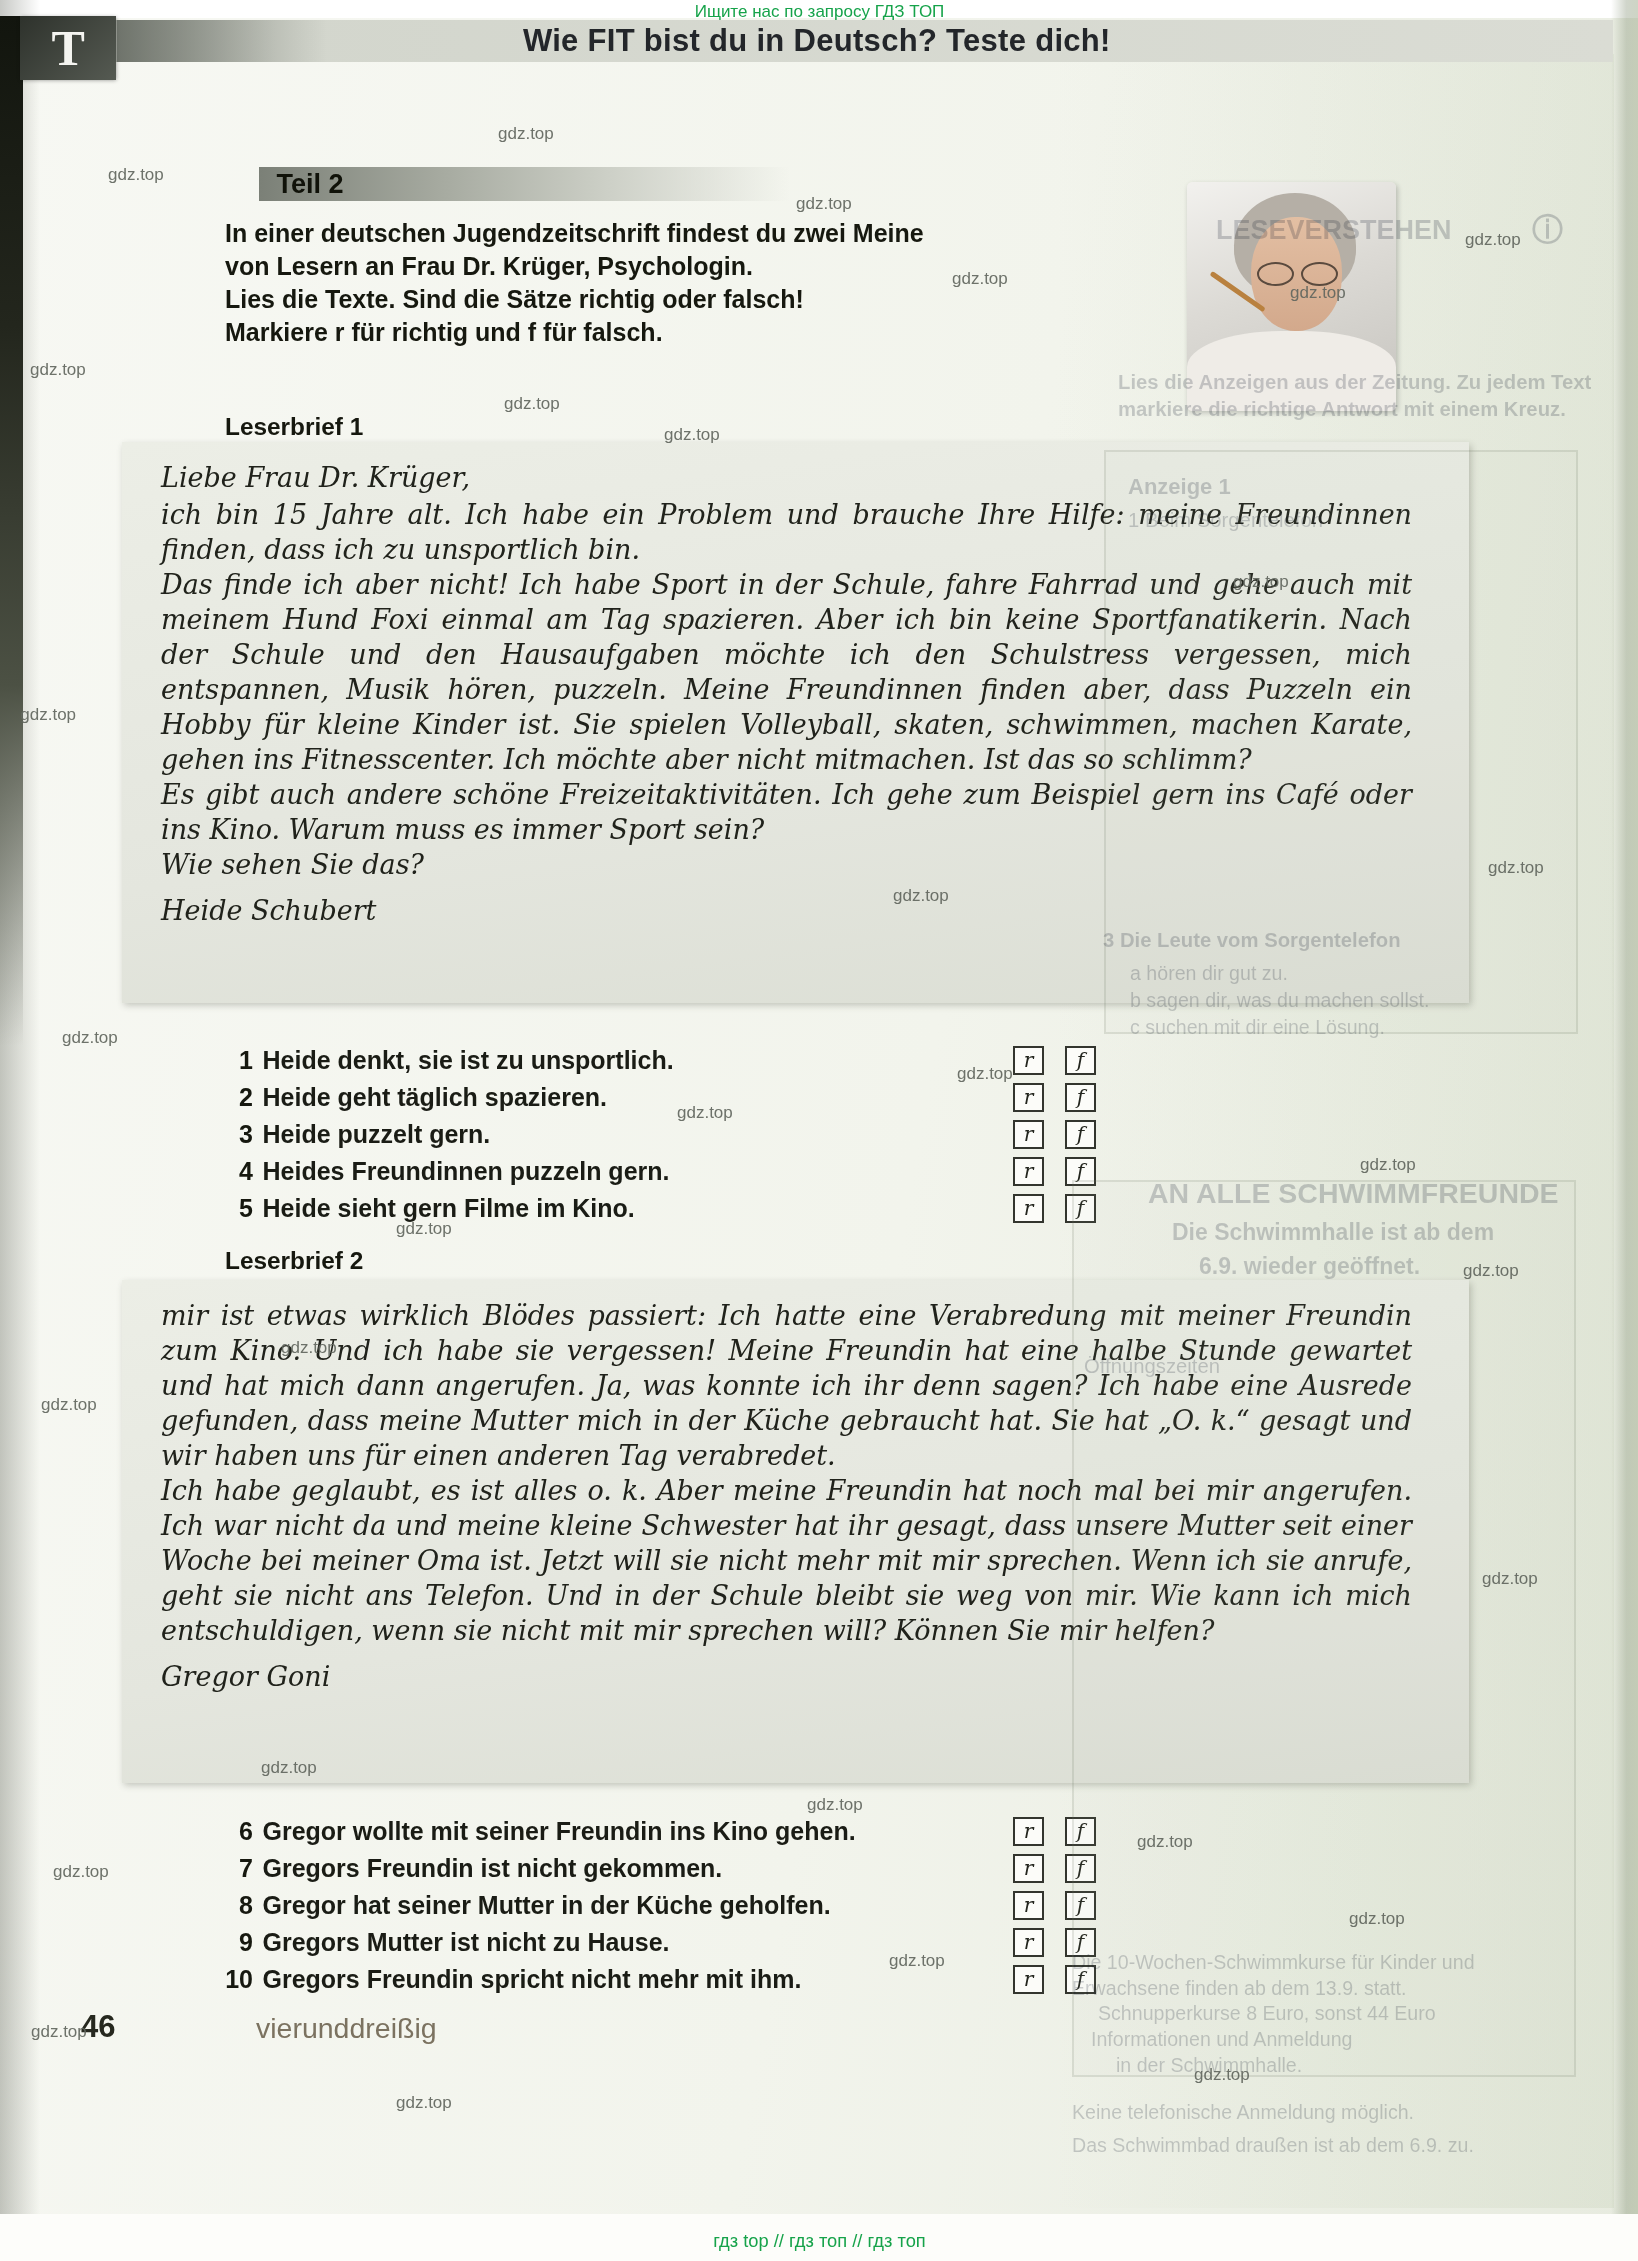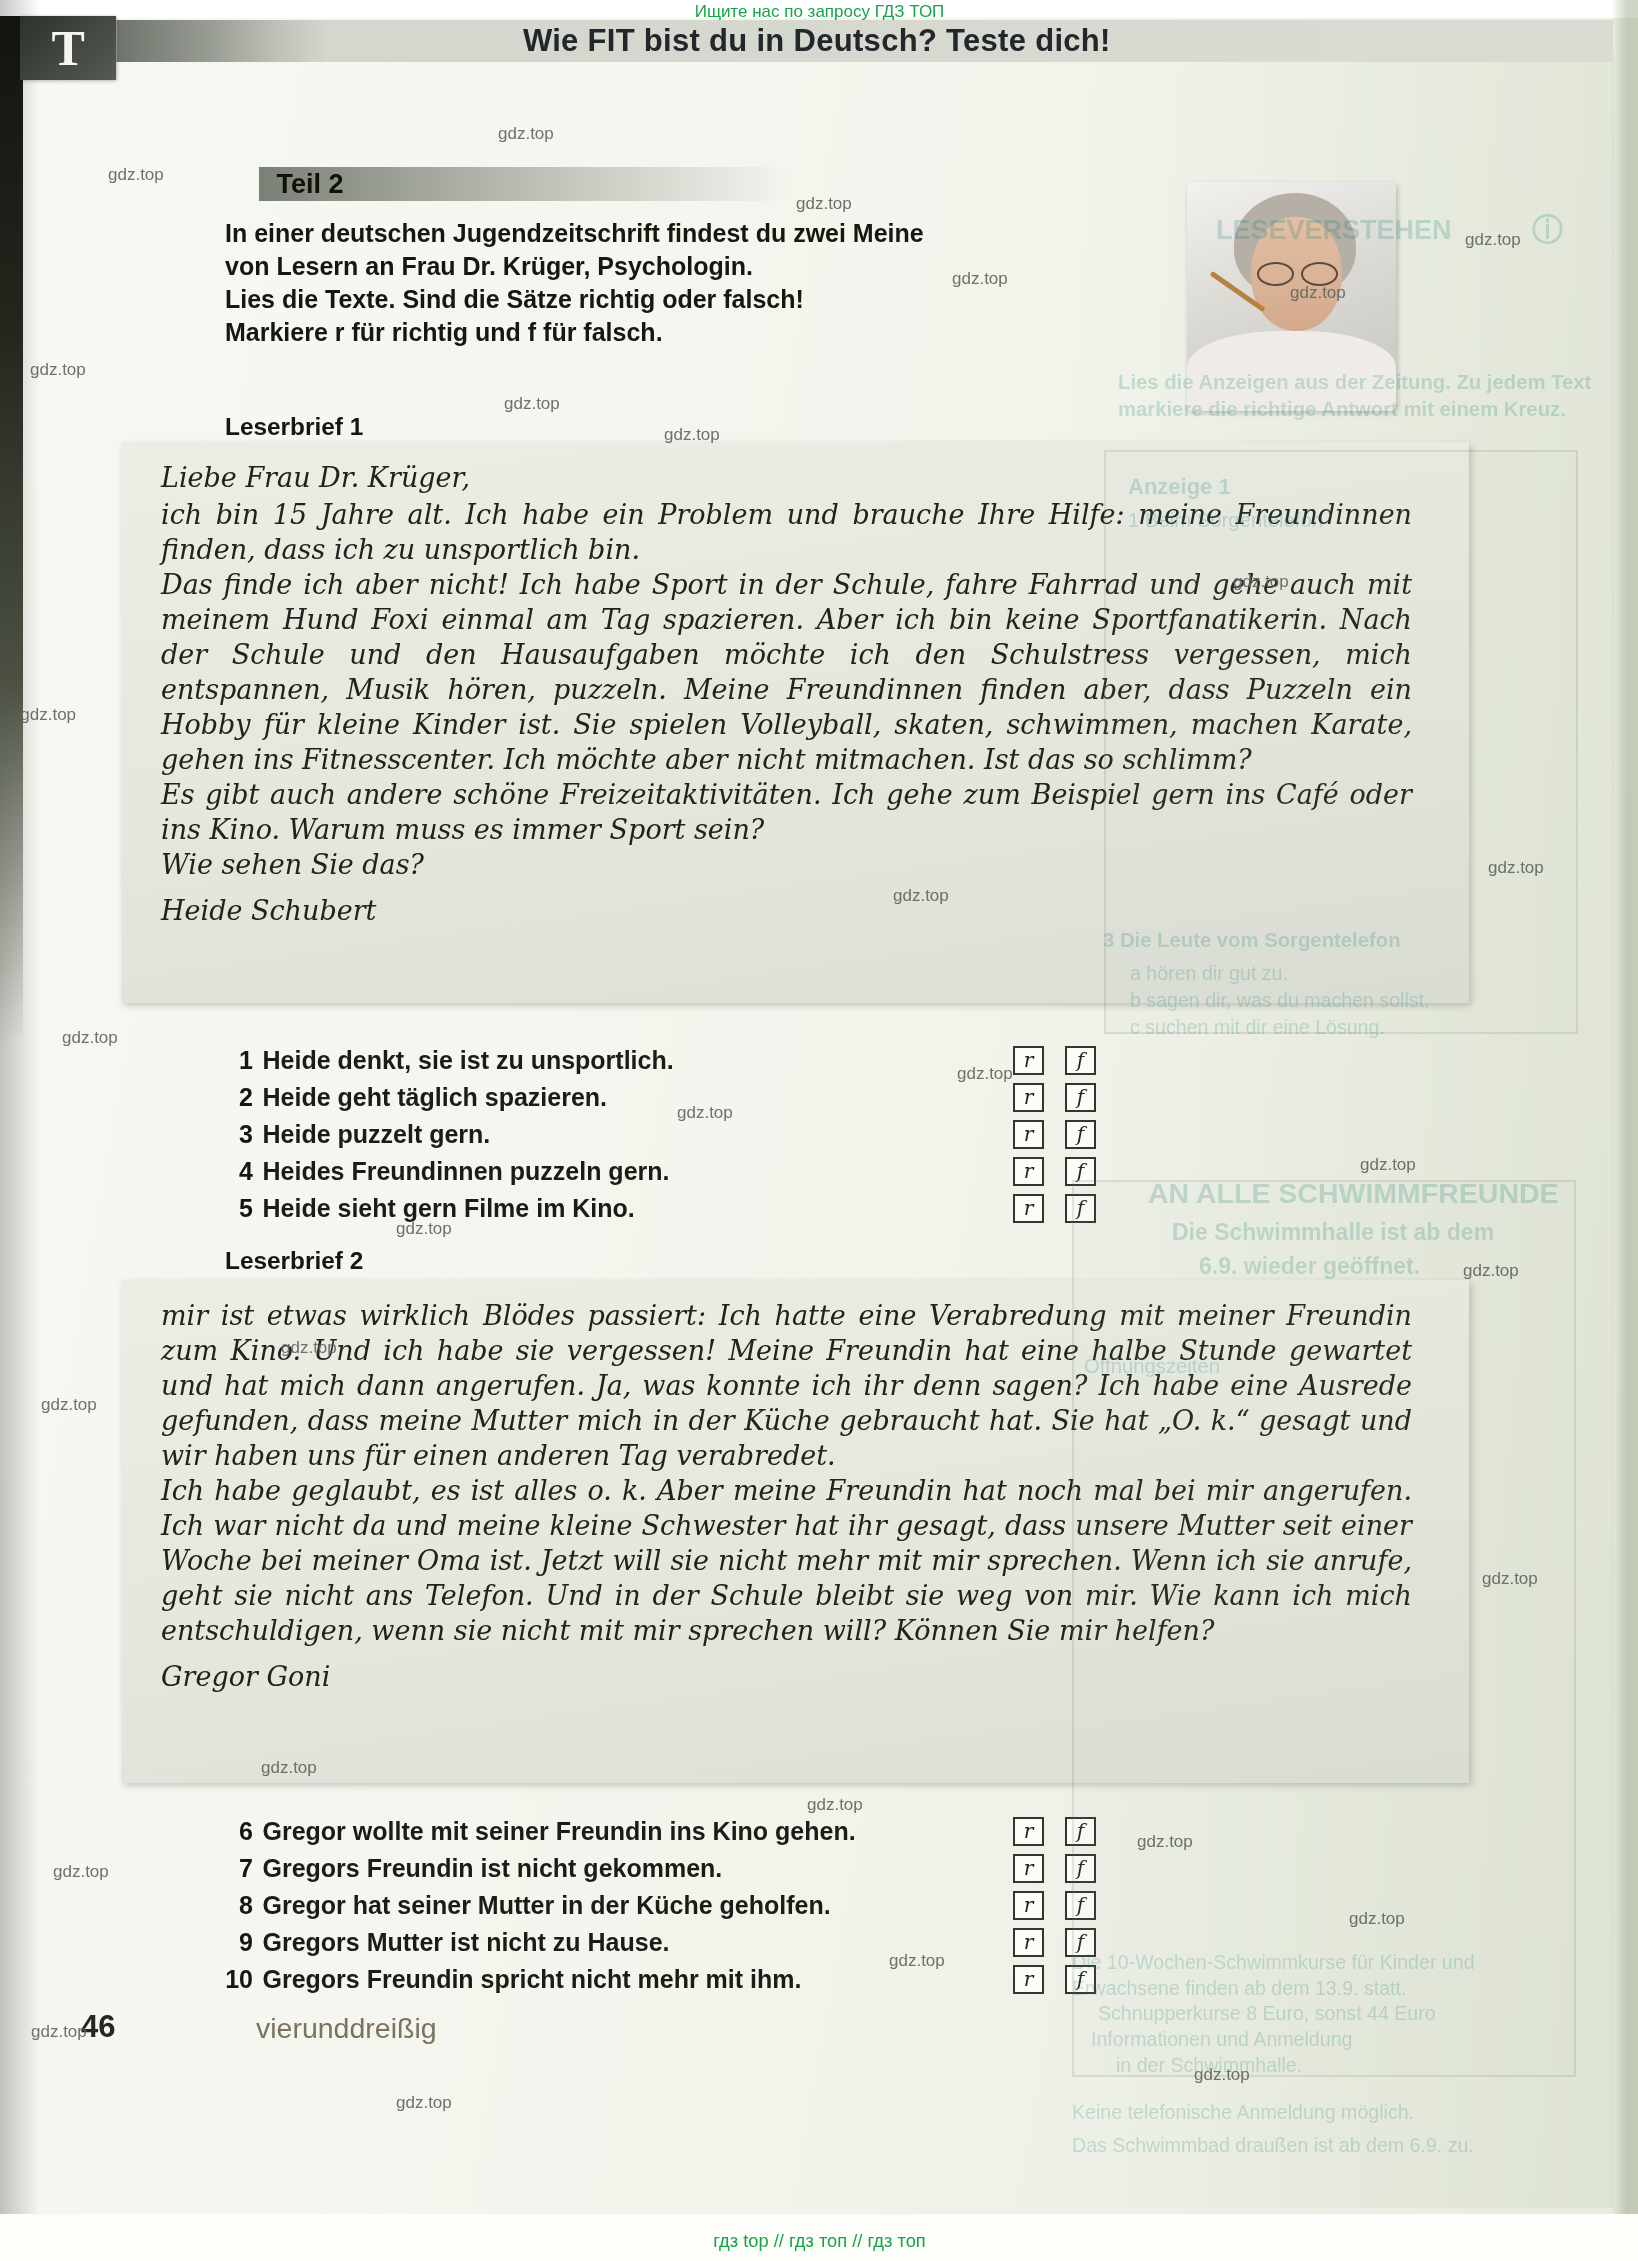--- a/index.html
+++ b/index.html
@@ -89,21 +89,21 @@
   .q-box { position: absolute; top: 4.1px; width: 31px; height: 28.5px;
     border: 2px solid #33352e; background: #fcfcf9;
     display: flex; align-items: center; justify-content: center;
     font-family: "DejaVu Serif", serif; font-style: italic; font-size: 20.3px; color: #23251e; }
   .q-box.r { left: 803px; } .q-box.f { left: 855px; }
 
   .footer-num { position: absolute; left: 81px; top: 2009px; font-size: 31px; font-weight: bold; color: #26281f; z-index: 5; }
   .footer-word { position: absolute; left: 256px; top: 2012px; font-size: 28.5px; font-weight: normal; color: #7b7260; z-index: 5; }
 
   .wm { position: absolute; font-size: 17px; color: #62675f; opacity: 0.92; z-index: 9; white-space: nowrap; }
-  .bleed { position: absolute; color: #0f766e; opacity: 0.20; z-index: 8;
+  .bleed { position: absolute; color: #0f172a; opacity: 0.20; z-index: 8;
     filter: blur(0.4px); white-space: nowrap; }
   .bleed.bold { font-weight: bold; }
   .bleed-box { position: absolute; border: 2px solid rgba(95,110,85,0.30);
     background: rgba(190,200,175,0.10); z-index: 8; opacity: 0.5; pointer-events: none; }
   #bleed-box1 { left: 1104px; top: 450px; width: 474px; height: 584px; }
   #bleed-box2 { left: 1072px; top: 1180px; width: 504px; height: 897px; }
 </style>
 </head>
 <body>
 

